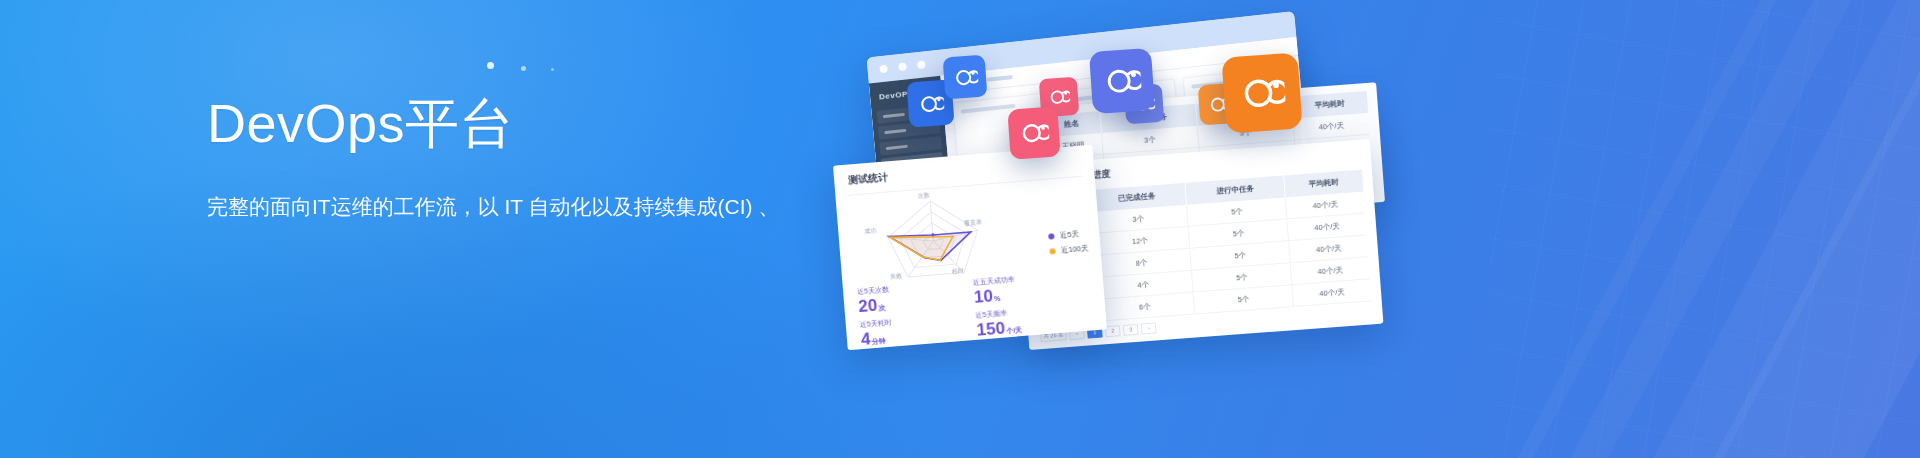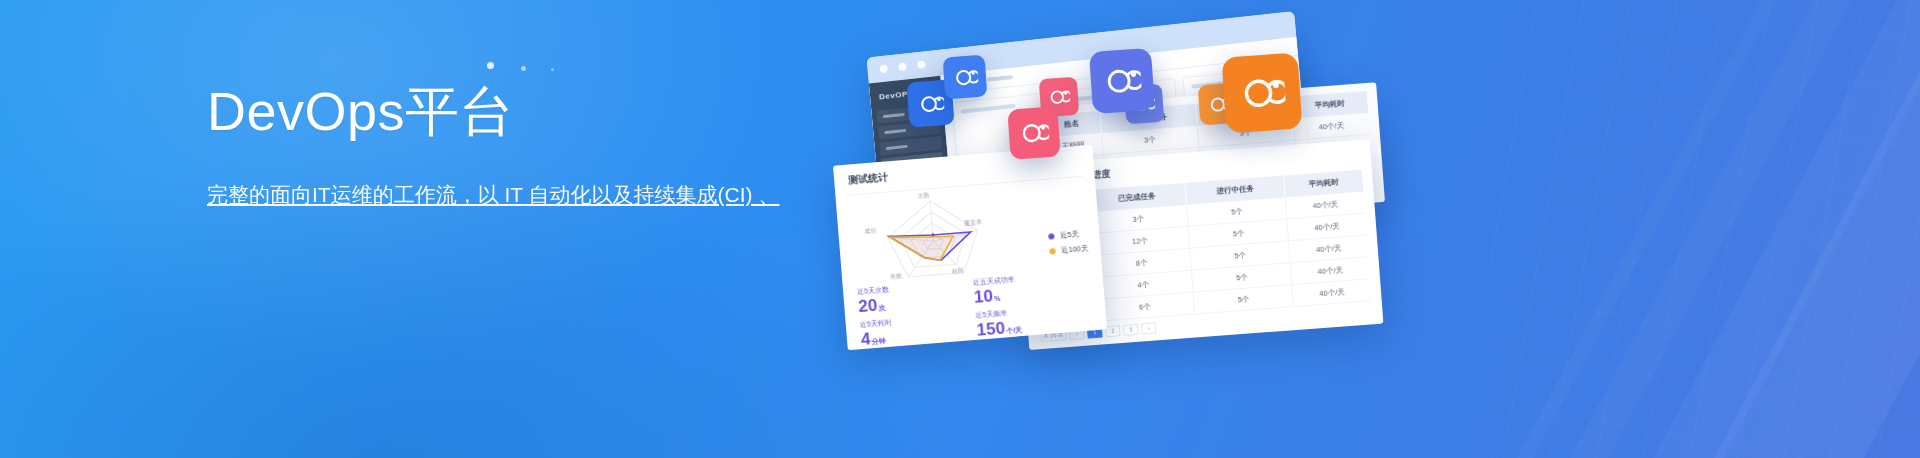--- a/index.html
+++ b/index.html
@@ -39,24 +39,24 @@
   
   .dot{position:absolute;border-radius:50%;background:rgba(255,255,255,.85);}
   .dot.d1{left:487px;top:62px;width:7px;height:7px;}
   .dot.d2{left:521px;top:66px;width:5px;height:5px;opacity:.7;}
   .dot.d3{left:551px;top:68px;width:3px;height:3px;opacity:.55;}
 
   
   .copy{position:absolute;left:207px;top:80px;width:760px;}
   .title{
     font-size:54px;line-height:1.15;color:#ffffff;font-weight:400;letter-spacing:.5px;
-    text-shadow:0 1px 2px rgba(0,50,130,.12);margin:0 0 34px 0;
+    text-shadow:0 1px 2px rgba(0,50,130,.12);margin:12px 0 34px 0;
   }
   .sub{font-size:21px;line-height:38px;color:#ffffff;font-weight:400;opacity:.97;}
-  .sub .line{white-space:nowrap;text-decoration:underline;}
+  .sub .line{white-space:nowrap;}
 
   
   .illus{position:absolute;left:840px;top:0;width:1080px;height:458px;}
 
   .panel{
     position:absolute;background:#ffffff;border-radius:4px;
     box-shadow:0 14px 40px rgba(10,46,110,.28);
     overflow:hidden;
   }
 

